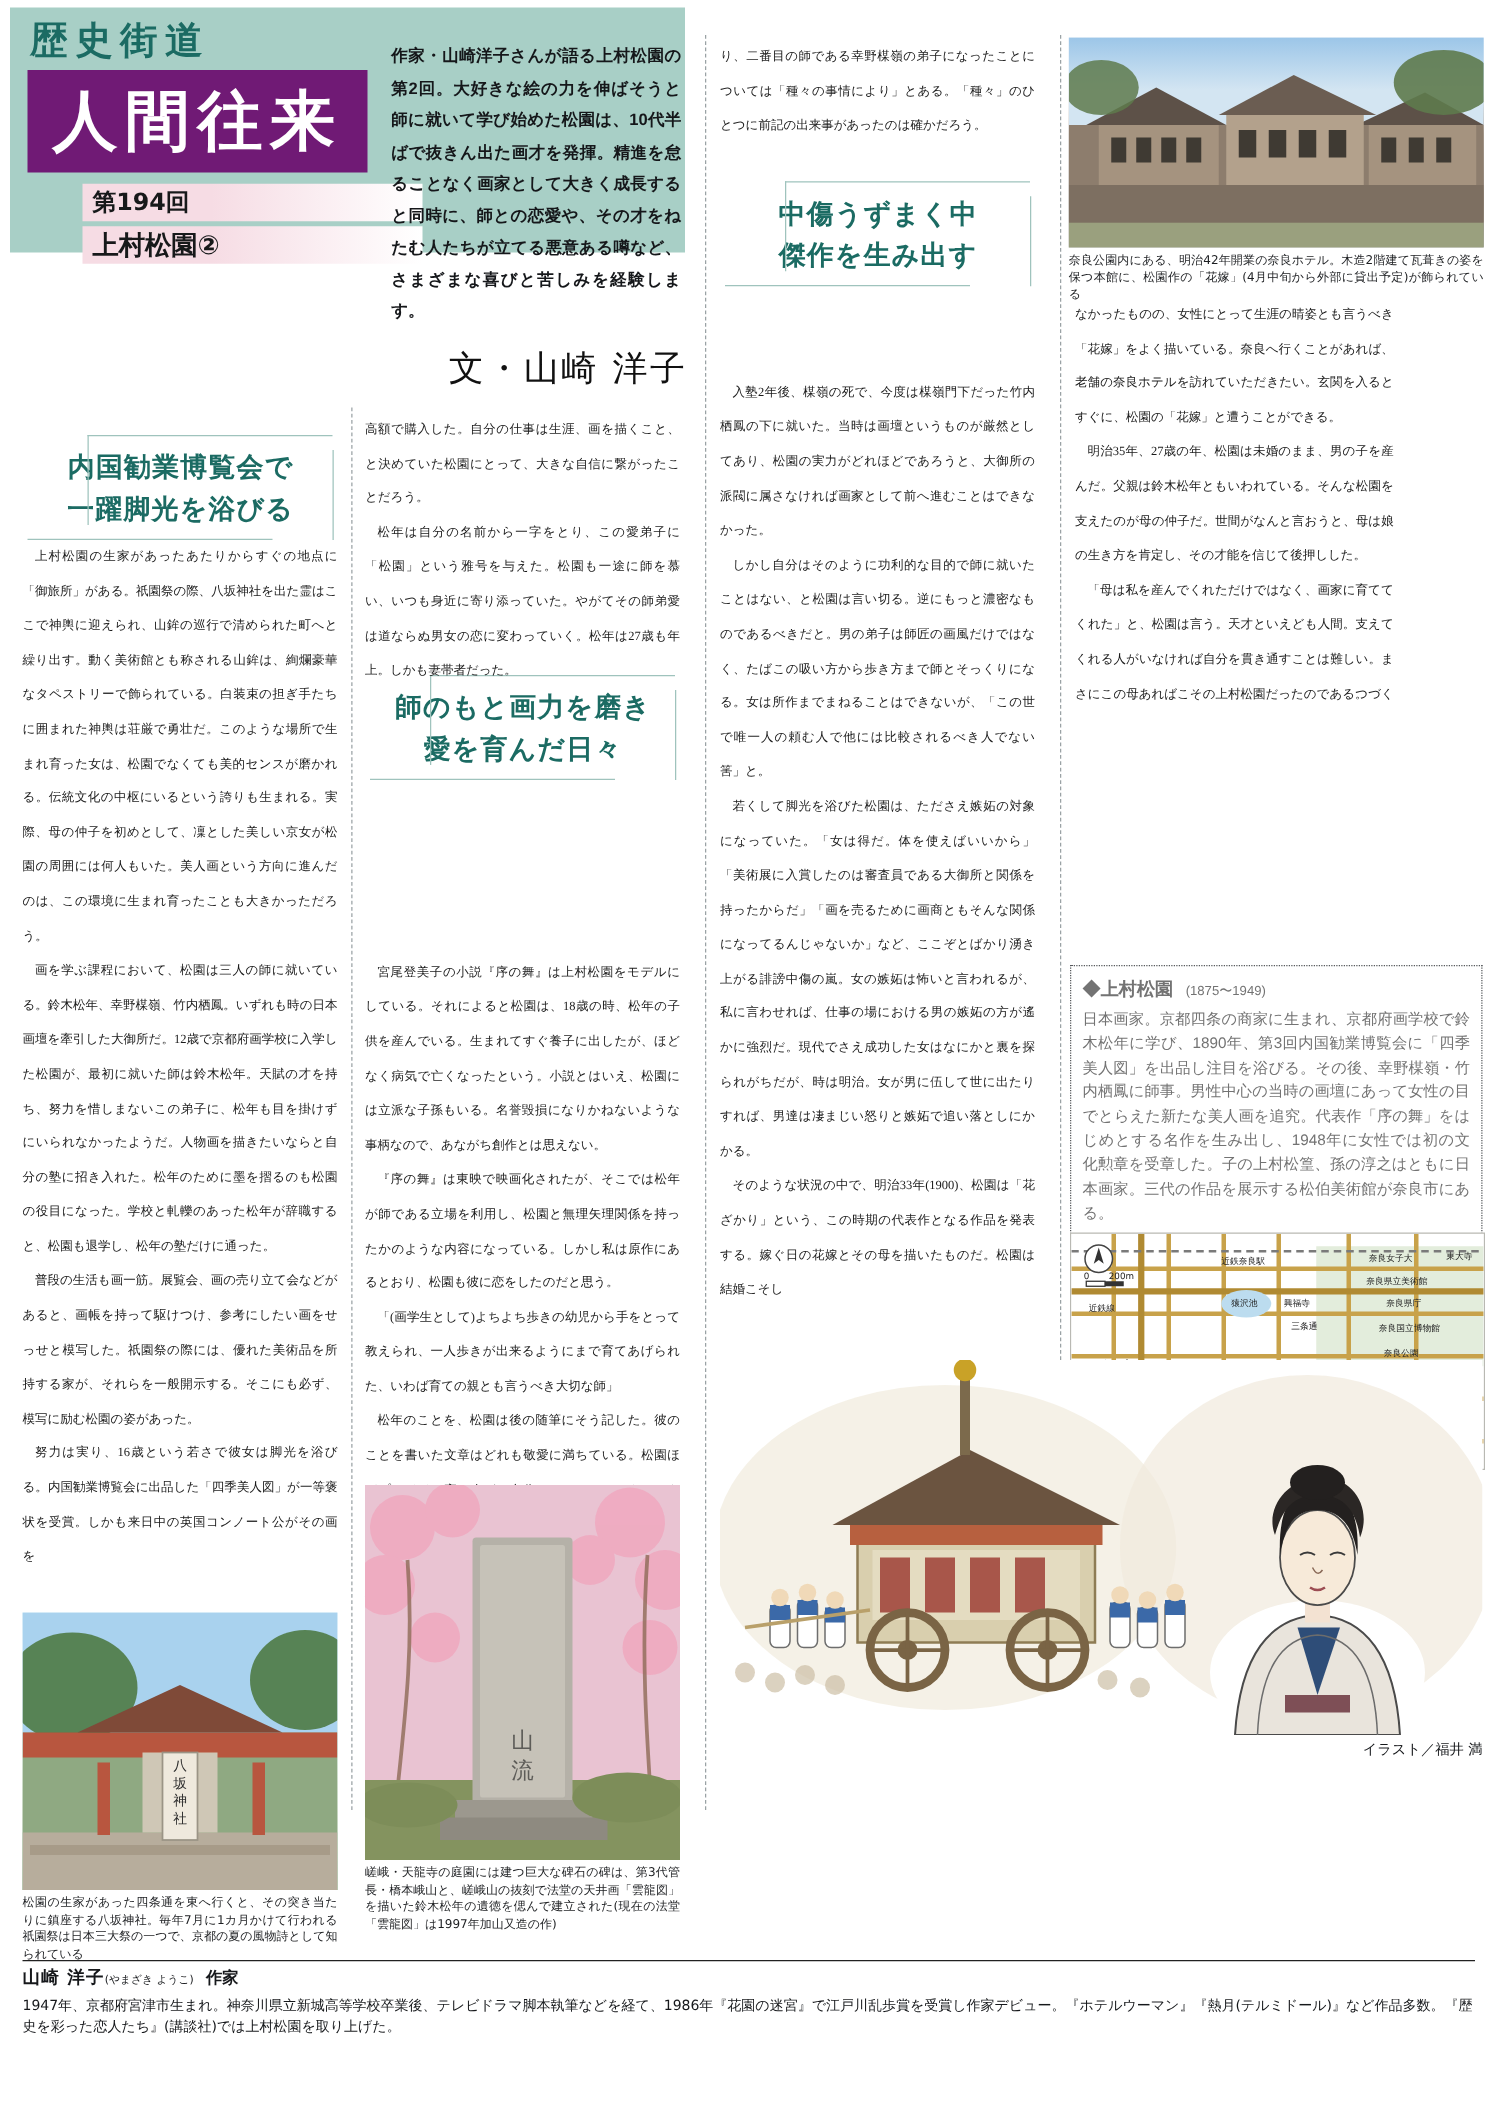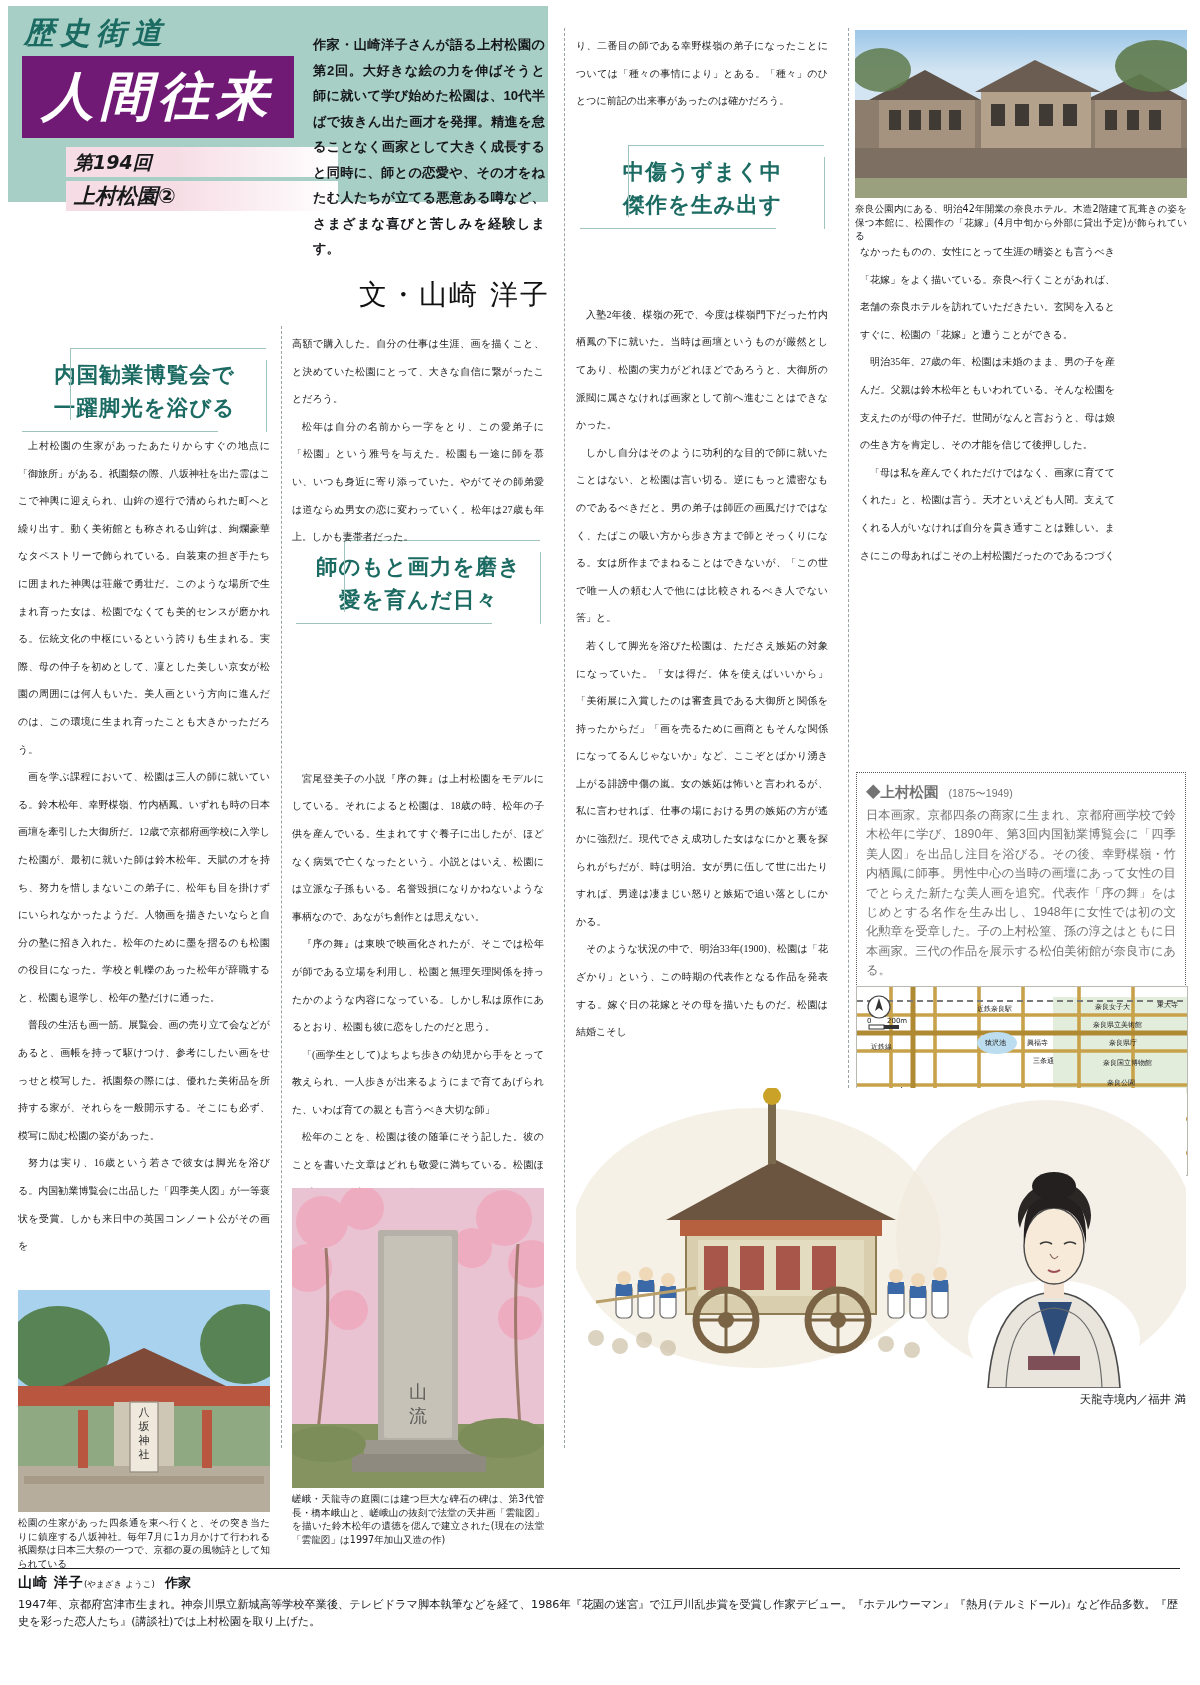--- a/index.html
+++ b/index.html
@@ -5,21 +5,21 @@
   html,body{margin:0;padding:0;background:#ffffff;}
   body{
     width:1200px;height:1685px;position:relative;overflow:hidden;
     font-family:"Liberation Serif","DejaVu Serif",serif;
     color:#1a1a1a;
   }
   .page{position:absolute;left:0;top:0;width:1200px;height:1685px;}
 
   
   #masthead{position:absolute;left:8px;top:6px;width:540px;height:196px;background:#a8cfc6;}
-  #masthead-inner{position:absolute;left:14px;top:8px;width:280px;font-style:italic;}
+  #masthead-inner{position:absolute;left:14px;top:8px;width:280px;}
   .kicker{
     font-family:"DejaVu Sans","Liberation Sans",sans-serif;
     font-weight:bold;font-size:30px;letter-spacing:6px;color:#1b6b63;
     line-height:1;margin:4px 0 8px 2px;
   }
   .titlebox{
     width:272px;height:82px;background:#701a75;color:#ffffff;
     display:flex;align-items:center;justify-content:center;
     font-family:"DejaVu Serif","Liberation Serif",serif;
     font-weight:bold;font-size:52px;letter-spacing:6px;
@@ -502,21 +502,21 @@
       <g fill="#cdbfa6" opacity=".7">
         <circle cx="20" cy="250" r="8"></circle>
           <circle cx="44" cy="258" r="8"></circle>
           <circle cx="68" cy="252" r="8"></circle>
         <circle cx="92" cy="260" r="8"></circle>
           <circle cx="310" cy="256" r="8"></circle>
           <circle cx="336" cy="262" r="8"></circle>
       </g>
     </svg>
   </div>
-  <div id="illo-credit">天龍寺境内／福井 満</div>
+  <div id="illo-credit">イラスト／福井 満</div>
 
   <div id="biorule"></div>
   <div id="bio">
     <div>
       <span class="bname">山崎 洋子</span><span class="bruby">(やまざき ようこ)</span><span class="bjob">作家</span>
     </div>
     <div class="btxt">1947年、京都府宮津市生まれ。神奈川県立新城高等学校卒業後、テレビドラマ脚本執筆などを経て、1986年『花園の迷宮』で江戸川乱歩賞を受賞し作家デビュー。『ホテルウーマン』『熱月(テルミドール)』など作品多数。『歴史を彩った恋人たち』(講談社)では上村松園を取り上げた。</div>
   </div>
 
 </div>

